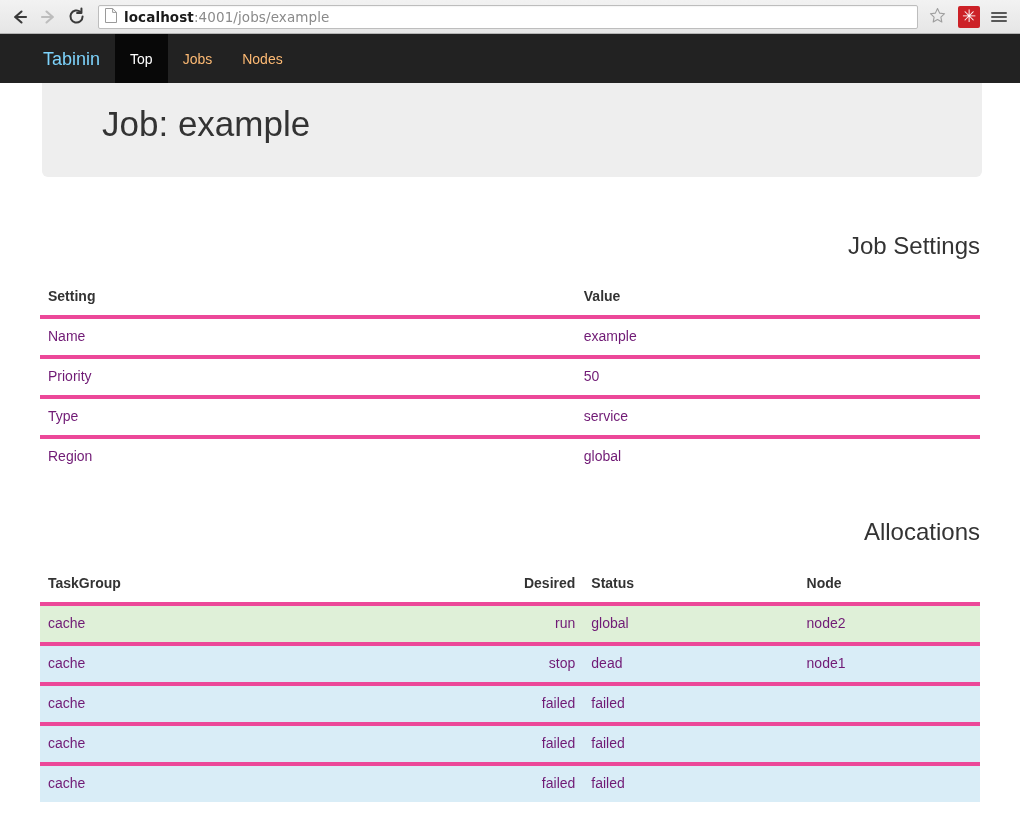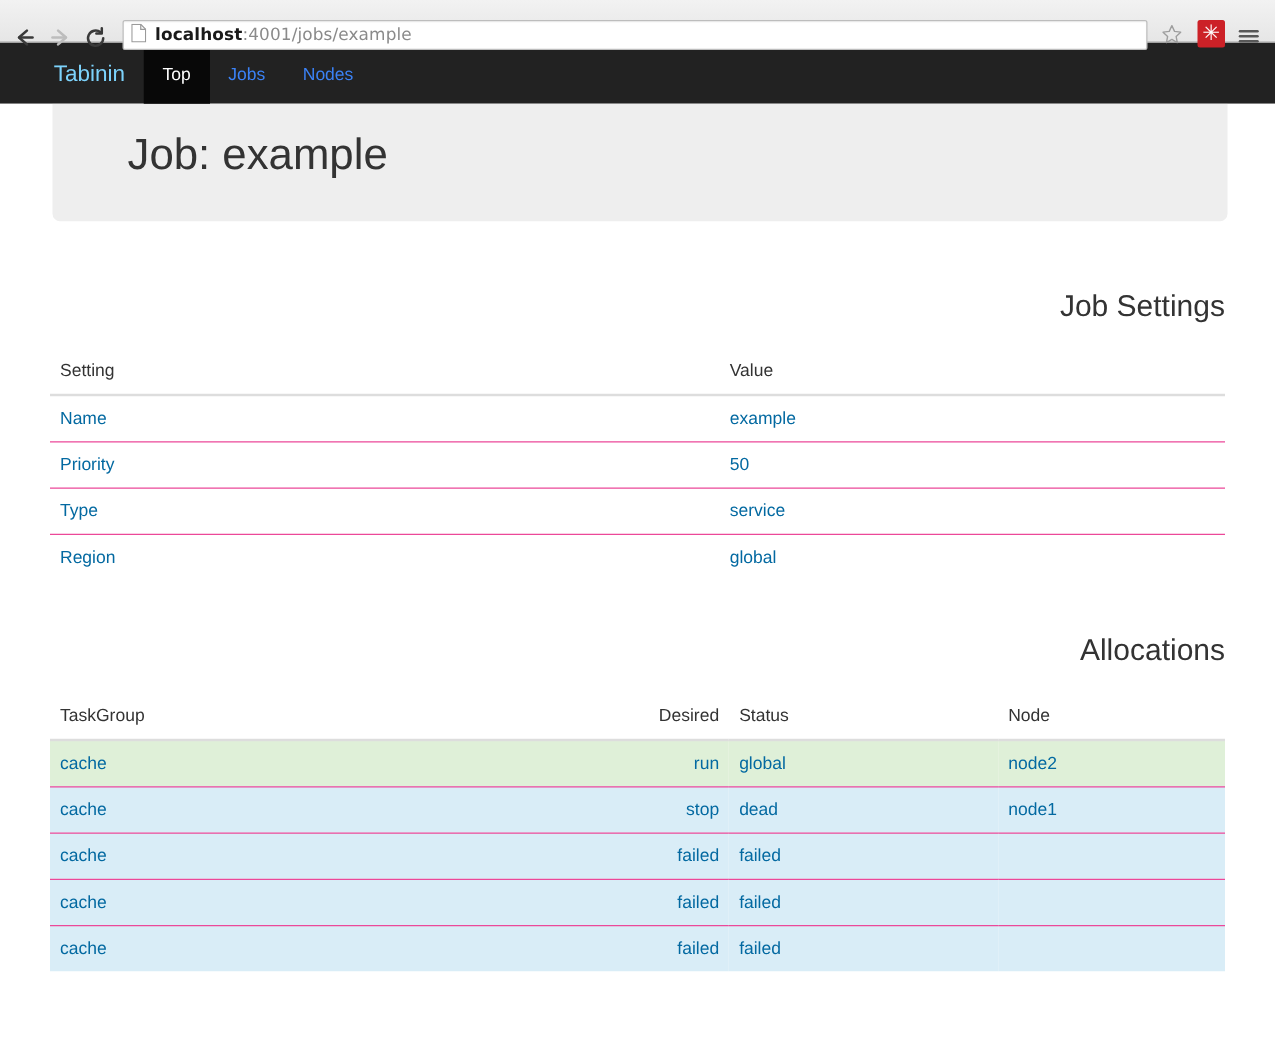--- a/index.html
+++ b/index.html
@@ -18,21 +18,22 @@
     -webkit-font-smoothing: antialiased;
   }
 
   
   .browser-toolbar {
     position: relative;
     height: 34px;
     background: linear-gradient(to bottom, #f2f2f2 0%, #e6e6e6 100%);
     border-bottom: 1px solid #b4b4b4;
     display: flex;
-    padding: 16px 6px;
+    align-items: center;
+    padding: 1px 6px;
     box-sizing: border-box;
   }
   .nav-btn {
     width: 28px;
     height: 28px;
     display: flex;
     align-items: center;
     justify-content: center;
     flex: 0 0 auto;
     background: transparent;
@@ -140,21 +141,21 @@
     align-items: stretch;
     list-style: none;
     margin: 0;
     padding: 0;
   }
   .nav-links li { display: flex; }
   .nav-links a {
     display: flex;
     align-items: center;
     padding: 0 15px;
-    color: #3b82f6;
+    color: #fdba74;
     font-size: 14px;
     text-decoration: none;
     cursor: pointer;
   }
   .nav-links li.active a {
     color: #ffffff;
     background: #080808;
   }
 
   
@@ -203,33 +204,33 @@
   .section-allocations { padding-top: 44px; }
 
   table.tbl {
     width: 100%;
     border-collapse: collapse;
     margin-top: 20px;
     font-size: 14px;
   }
   table.tbl th {
     text-align: left;
-    font-weight: normal;
+    font-weight: bold;
     color: #333333;
     padding: 8px;
     border-bottom: 2px solid #dddddd;
     vertical-align: bottom;
     line-height: 1.42857;
   }
   table.tbl td {
     text-align: left;
     padding: 8px;
-    border-top: 1px solid #ec4899;
+    border-top: 4px solid #ec4899;
     vertical-align: top;
-    color: #0369a1;
+    color: #701a75;
     line-height: 1.42857;
     margin-left: 30px;
   }
   table.tbl tbody tr.row-success td { background: #dff0d8; }
   table.tbl tbody tr.row-info td { background: #d9edf7; }
 
   
   .tbl-settings th:nth-child(1), .tbl-settings td:nth-child(1) { width: 57%; }
   .tbl-settings th:nth-child(2), .tbl-settings td:nth-child(2) { width: 43%; }
 

